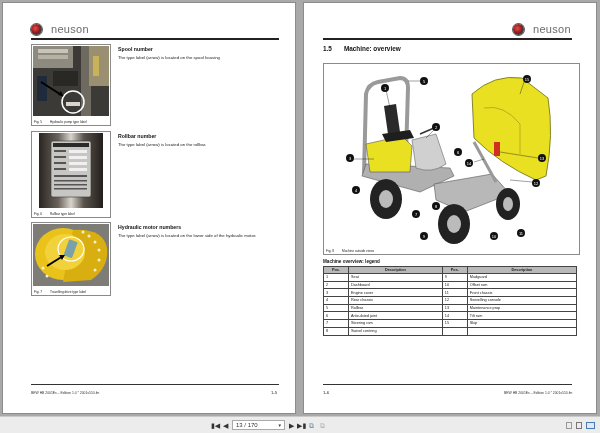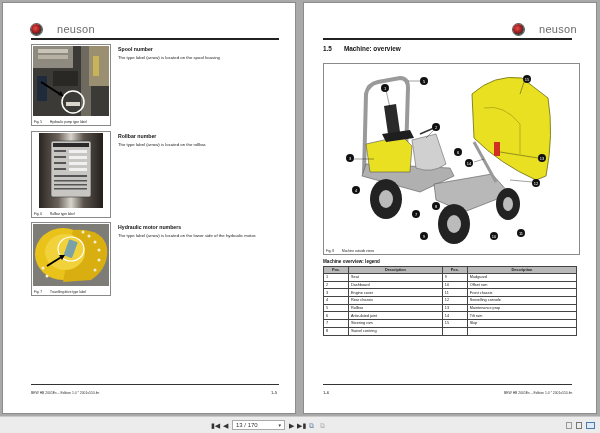--- a/index.html
+++ b/index.html
@@ -16,21 +16,21 @@
   }
   .page.left { left:3px; width:292px; height:410px; }
   .page.right { left:304px; width:292px; height:410px; }
 
   .hdr-logo { position:absolute; top:20px; display:flex; align-items:center; }
   .logo-circle {
     width:11px; height:11px; border-radius:50%;
     background:radial-gradient(circle at 40% 40%, #e05050 0%, #a01818 45%, #3a3a3a 60%, #6a6a6a 100%);
     box-shadow:0 0 0 1px #5a5a5a;
   }
-  .logo-text { font-size:11px; color:#6b6b6b; margin-left:6px; letter-spacing:0.3px;padding-left:9px; }
+  .logo-text { font-size:11px; color:#6b6b6b; letter-spacing:0.3px;padding-left:9px; }
   .hdr-rule { position:absolute; top:35px; height:1.5px; background:#222; }
 
   .fig-box {
     position:absolute; border:1px solid #8a8a8a; background:#fff; overflow:hidden;
   }
   .fig-img { position:absolute; left:1px; top:1px; right:1px; bottom:9px; }
   .fig-cap {
     position:absolute; left:2px; bottom:1px; font-size:3.2px; color:#222; white-space:nowrap;
   }
   .fig-cap span { margin-right:8px; }

